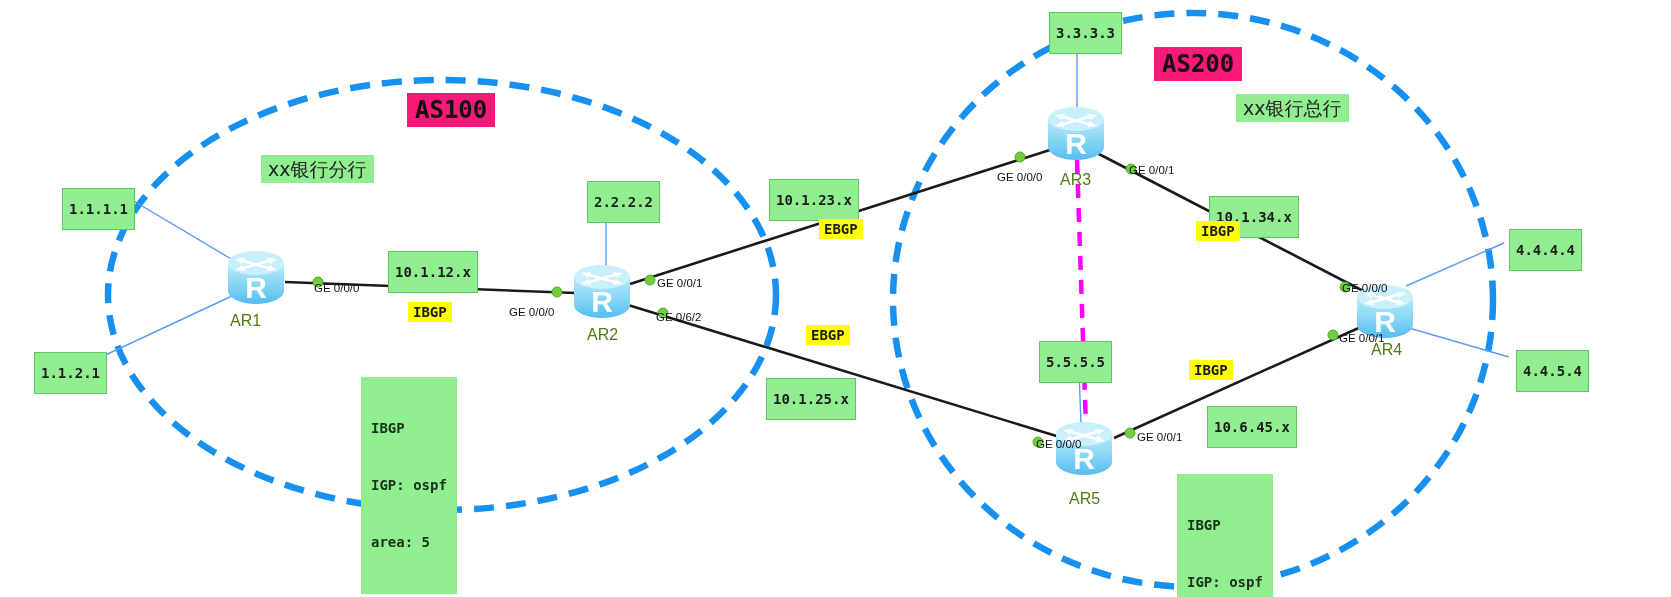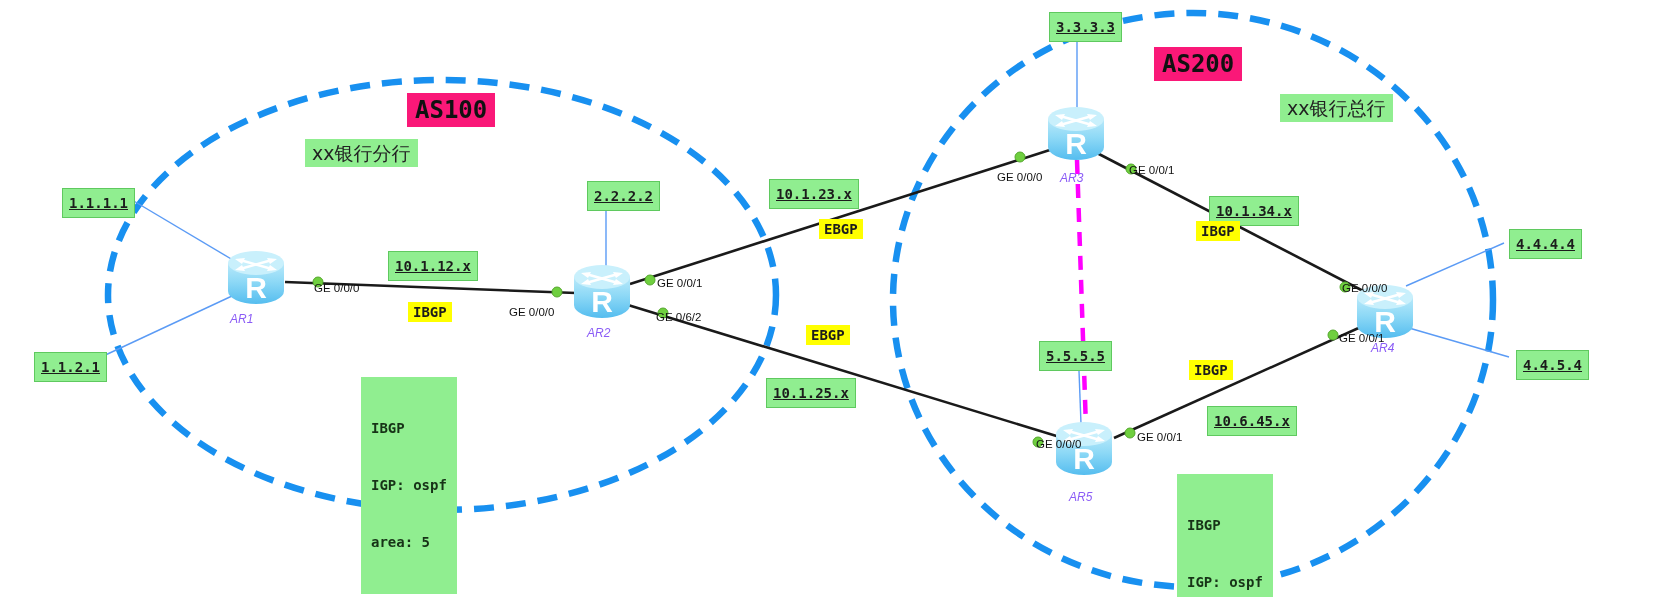--- a/index.html
+++ b/index.html
@@ -17,39 +17,39 @@
   html,body{margin:0;padding:0;background:#ffffff;}
   #canvas{
     position:relative;width:1671px;height:597px;background:#ffffff;
     overflow:hidden;font-family:"Liberation Sans",sans-serif;
   }
   #wires{position:absolute;left:0;top:0;width:1671px;height:597px;}
   .lbl{position:absolute;white-space:pre;box-sizing:border-box;}
   .g-label{
     font-family:"DejaVu Sans Mono",monospace;font-size:14px;font-weight:bold;color:#1c1c1c;
     background:var(--label-green);border:1px solid var(--label-green-border);
-    padding:5px 6px;line-height:18px;text-decoration:underline;
+    padding:11px 6px;line-height:18px;
   }
   .y-label{
     font-family:"DejaVu Sans Mono",monospace;font-size:14px;font-weight:bold;color:#1c1c1c;
     background:var(--label-yellow);padding:1px 5px;line-height:18px;
   }
   .as-label{
     font-family:"DejaVu Sans Mono",monospace;font-size:24px;font-weight:bold;color:#111;
     background:var(--as-pink);padding:2px 8px;line-height:30px;text-align:center;
   }
   .org-label{
     font-family:"DejaVu Sans",sans-serif;font-size:19px;color:#222;
-    background:var(--label-green);padding:2px 7px;line-height:24px;margin-left:44px;
+    background:var(--label-green);padding:2px 7px;line-height:24px;
   }
   .note-box{
     font-family:"DejaVu Sans Mono",monospace;font-size:14px;font-weight:bold;color:#173317;
     background:var(--label-green);padding:4px 10px;line-height:19px;
   }
-  .r-name{font-size:12px;color:#8b5cf6;font-style:italic;}
+  .r-name{font-size:16px;color:#4d7c0f;}
   .if-label{font-size:11.5px;color:#111;}
 </style>
 </head>
 <body>
 
 <div id="canvas">
 
   <svg id="wires" viewBox="0 0 1671 597">
     <defs>
       <linearGradient id="cylGrad" x1="0" y1="0" x2="0" y2="1">
@@ -109,21 +109,21 @@
       <circle cx="1345" cy="287" r="5"></circle>
       <circle cx="1333" cy="335" r="5"></circle>
       <circle cx="1038" cy="442" r="5"></circle>
       <circle cx="1130" cy="433" r="5"></circle>
     </g>
   </svg>
 
   <div class="lbl as-label" style="left:407px;top:93px">AS100</div>
   <div class="lbl as-label" style="left:1154px;top:47px">AS200</div>
 
-  <div class="lbl org-label" style="left:261px;top:139px">xx银行分行</div>
+  <div class="lbl org-label" style="left:261px;top:155px">xx银行分行</div>
   <div class="lbl org-label" style="left:1236px;top:94px">xx银行总行</div>
 
   <div class="lbl g-label" style="left:62px;top:188px">1.1.1.1</div>
   <div class="lbl g-label" style="left:34px;top:352px">1.1.2.1</div>
   <div class="lbl g-label" style="left:587px;top:181px">2.2.2.2</div>
   <div class="lbl g-label" style="left:1049px;top:12px">3.3.3.3</div>
   <div class="lbl g-label" style="left:1509px;top:229px">4.4.4.4</div>
   <div class="lbl g-label" style="left:1516px;top:350px">4.4.5.4</div>
   <div class="lbl g-label" style="left:1039px;top:341px">5.5.5.5</div>
 

